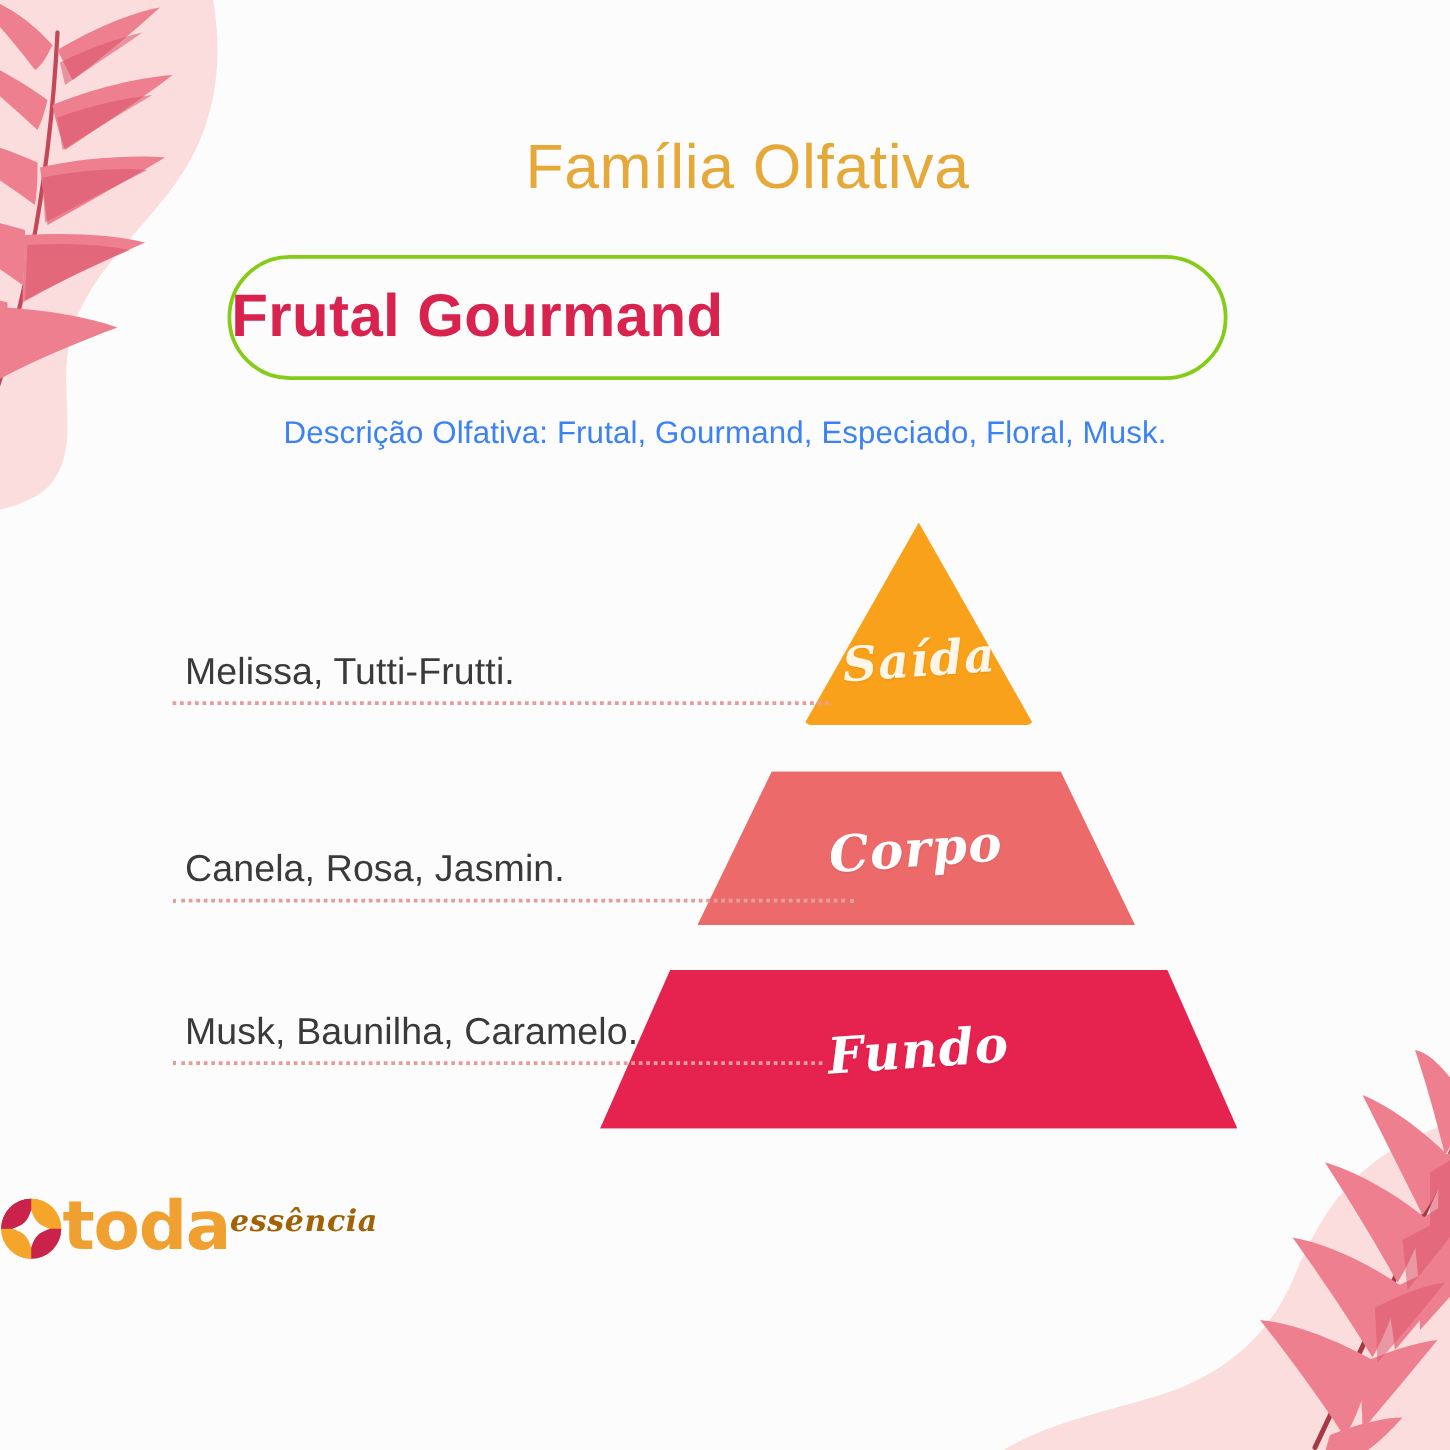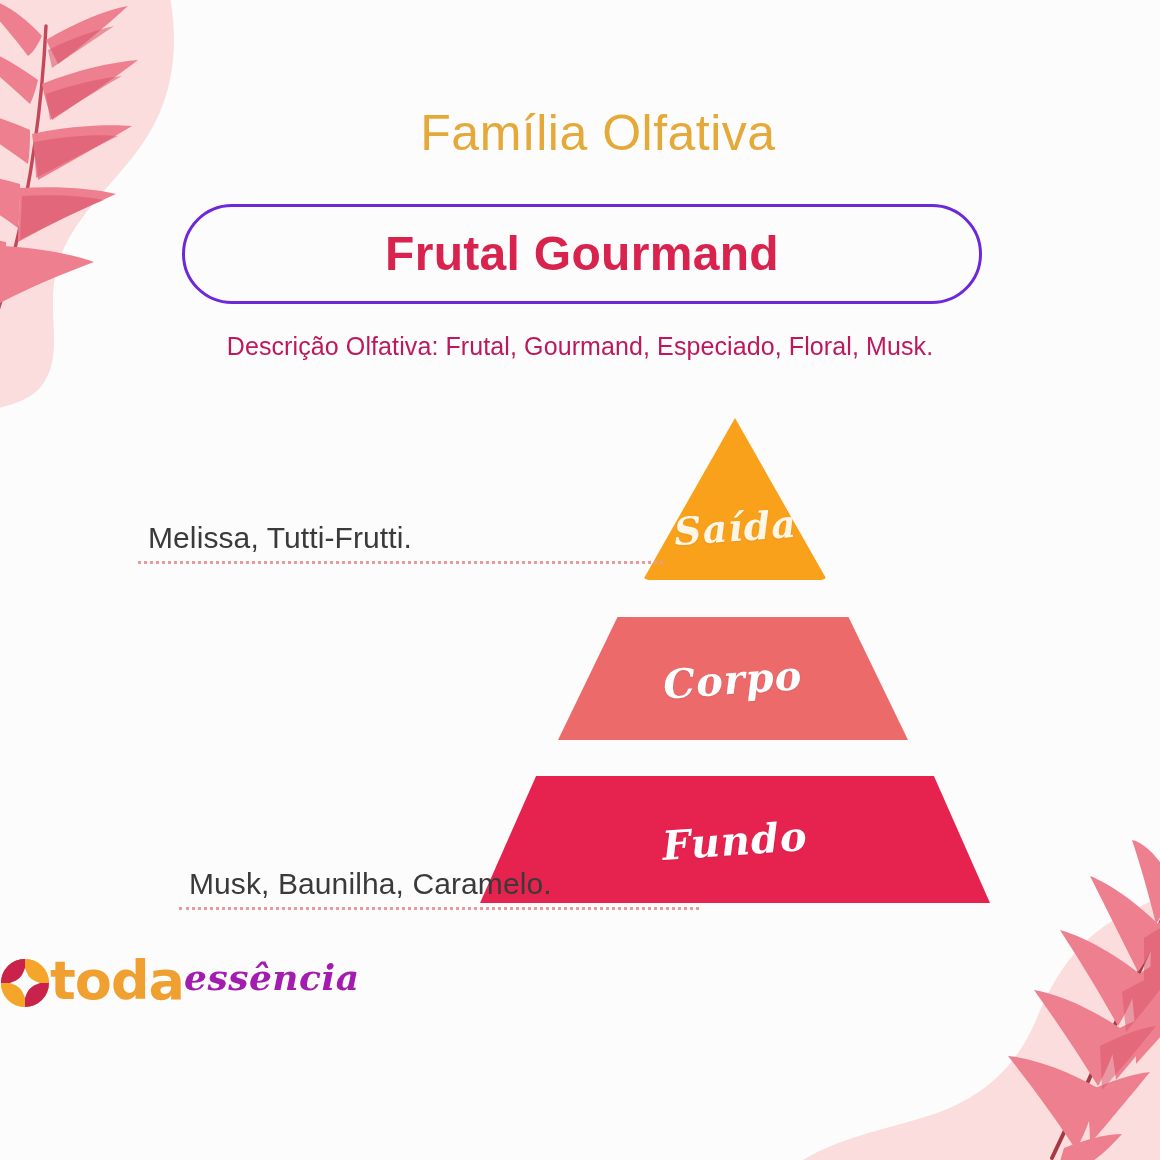--- a/index.html
+++ b/index.html
@@ -60,44 +60,43 @@
     color: #E5A93A;
     line-height: 1;
   }
 
   .name-pill {
     position: absolute;
     left: 182px;
     top: 204px;
     width: 800px;
     height: 100px;
-    border: 3px solid #6d28d9;
+    border: 3px solid #84cc16;
     border-radius: 50px;
     background: transparent;
     display: flex;
     align-items: center;
-    justify-content: center;
   }
 
   .name-pill-label {
     font-size: 48px;
     font-weight: 700;
     color: #D9234F;
     letter-spacing: 0.3px;
     line-height: 1;
   }
 
   .description {
     position: absolute;
     left: 0;
     top: 332px;
     width: 1160px;
     text-align: center;
     font-size: 25px;
-    color: #be185d;
+    color: #3b82f6;
     letter-spacing: 0.1px;
   }
 
   
   .pyramid-area {
     position: absolute;
     left: 0;
     top: 0;
     width: 1160px;
     height: 1160px;
@@ -201,21 +200,21 @@
     height: 3px;
     border-bottom: 3px dotted #E79C9C;
   }
 
   .note-1 { top: 523px; }
   .note-1 .note-rule { top: 38px; width: 525px; }
 
   .note-2 { top: 681px; }
   .note-2 .note-rule { top: 38px; width: 545px; }
 
-  .note-3 { top: 869px; margin-left: 41px; }
+  .note-3 { top: 811px; }
   .note-3 .note-rule { top: 38px; width: 520px; }
 
   
   .logo {
     position: absolute;
     left: 0;
     top: 958px;
     width: 1160px;
     display: flex;
     align-items: center;
@@ -234,22 +233,22 @@
     color: #F0A030;
     letter-spacing: -1px;
     line-height: 1;
   }
 
   .logo-sub {
     margin-top: -12px;
     font-family: "DejaVu Serif", serif;
     font-style: italic;
     font-weight: 700;
-    font-size: 36px;
-    color: #a21caf;
+    font-size: 24px;
+    color: #a16207;
     letter-spacing: 0.5px;
     line-height: 1;
   }
 </style>
 </head>
 <body>
 
 <div class="canvas">
 
   <svg class="deco deco-tl" viewBox="0 0 470 420">
@@ -330,20 +329,24 @@
     <div class="tier tier-bot">
       <div class="shape"></div>
       <span class="tier-label light">Fundo</span>
     </div>
 
     <div class="note note-1">
       <div class="note-text">Melissa, Tutti-Frutti.</div>
       <div class="note-rule"></div>
     </div>
 
+    <div class="note note-2">
+      <div class="note-text">Canela, Rosa, Jasmin.</div>
+      <div class="note-rule"></div>
+    </div>
 
     <div class="note note-3">
       <div class="note-text">Musk, Baunilha, Caramelo.</div>
       <div class="note-rule"></div>
     </div>
 
   </div>
 
   <div class="logo">
     <svg class="logo-emblem" viewBox="0 0 100 100">

